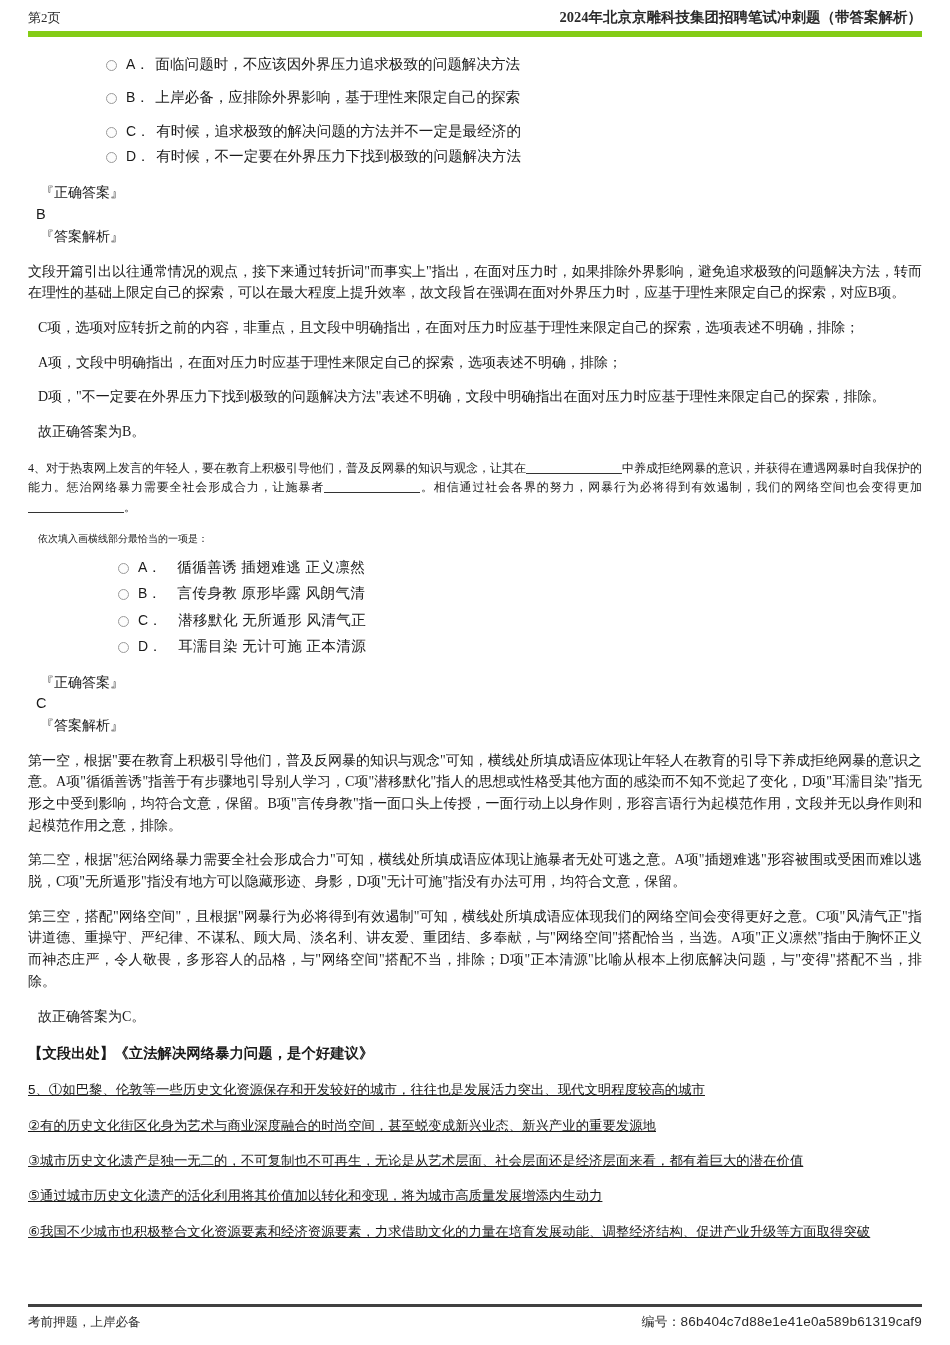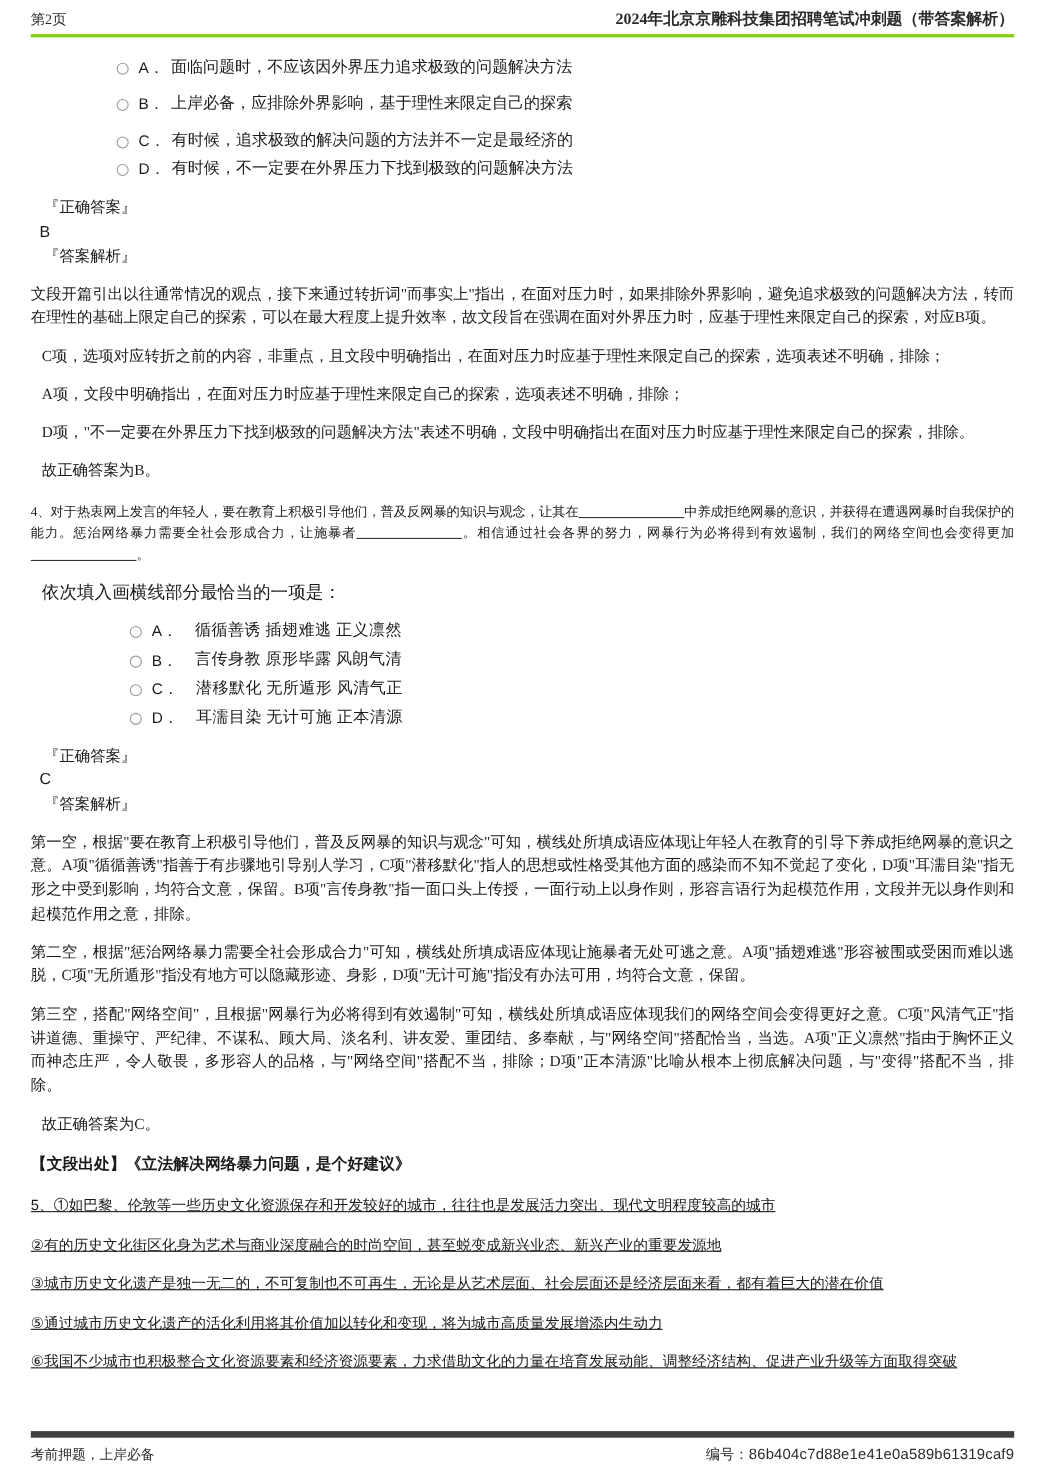--- a/index.html
+++ b/index.html
@@ -22,21 +22,21 @@
     box-sizing: border-box;
     padding: 8px 28px 0 28px;
     position: relative;
   }
 
   
   .page-header {
     display: flex;
     justify-content: space-between;
     align-items: flex-end;
-    border-bottom: 3px solid #84cc16;
+    border-bottom: 6px solid #84cc16;
     padding-bottom: 4px;
     margin-bottom: 2px;
     font-size: 13.5px;
     color: #2b2b2b;
   }
   .page-header .hdr-left {
     font-size: 13px;
     letter-spacing: 0;
   }
   .page-header .hdr-right {
@@ -113,21 +113,21 @@
     text-align: justify;
   }
   .blank {
     display: inline-block;
     border-bottom: 1px solid #333;
     width: 96px;
     vertical-align: -2px;
   }
   .prompt {
     margin: 14px 0 0 10px;
-    font-size: 16px;
+    font-size: 10px;
   }
 
   .q5-item {
     margin: 14px 0 0 0;
     font-size: 13.4px;
     line-height: 1.6;
     text-align: justify;
     text-decoration: underline;
   }
   .q5-lead {
@@ -140,21 +140,21 @@
     font-size: 14.4px;
     font-weight: bold;
   }
 
   
   .page-footer {
     position: absolute;
     left: 28px;
     right: 28px;
     bottom: 14px;
-    border-top: 6px solid #404040;
+    border-top: 3px solid #404040;
     padding-top: 6px;
     display: flex;
     justify-content: space-between;
     align-items: baseline;
     font-size: 12.5px;
     color: #2b2b2b;
     margin-top: 43px;
   }
   .footer-right {
     font-size: 13px;

